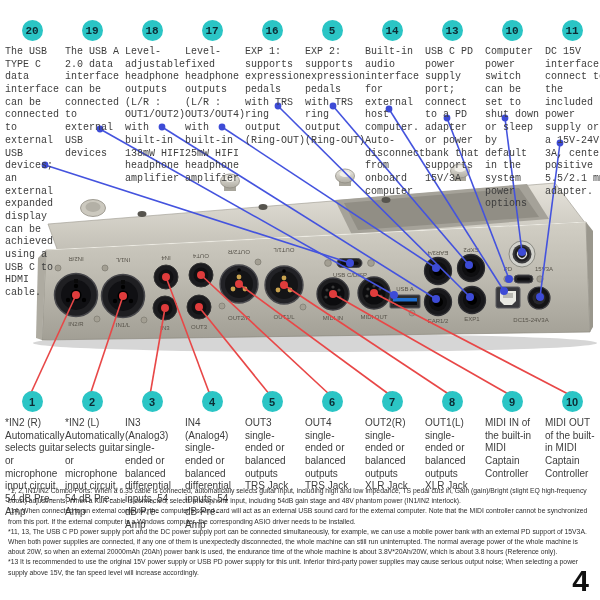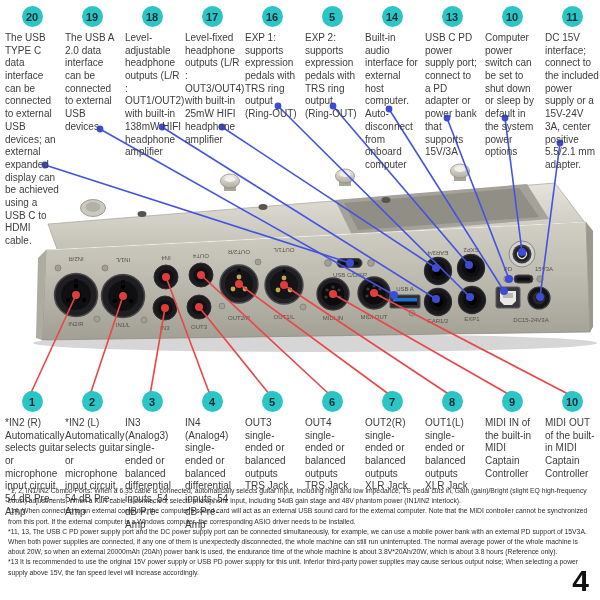--- a/index.html
+++ b/index.html
@@ -3,21 +3,21 @@
 <meta charset="utf-8">
 <style>
   html,body{margin:0;padding:0;}
   body{
     width:600px;height:600px;position:relative;overflow:hidden;
     background:#ffffff;
     font-family:"Liberation Sans", sans-serif;
     -webkit-font-smoothing:antialiased;
   }
   .row{position:absolute;left:2px;width:596px;display:flex;}
-  .top-row{top:6px;}
+  .top-row{top:20px;font-family:Liberation Mono, monospace;}
   .bottom-row{top:391px;}
   .col{width:60px;padding:0 3px;box-sizing:border-box;display:flex;flex-direction:column;align-items:flex-start;flex:0 0 60px;}
   .circ{
     align-self:center;flex:0 0 auto;
     width:21px;height:21px;border-radius:50%;
     background:#2bc5c5;color:#0d2b33;
     font-size:11px;font-weight:bold;
     display:flex;align-items:center;justify-content:center;
     margin-bottom:5px;
   }

